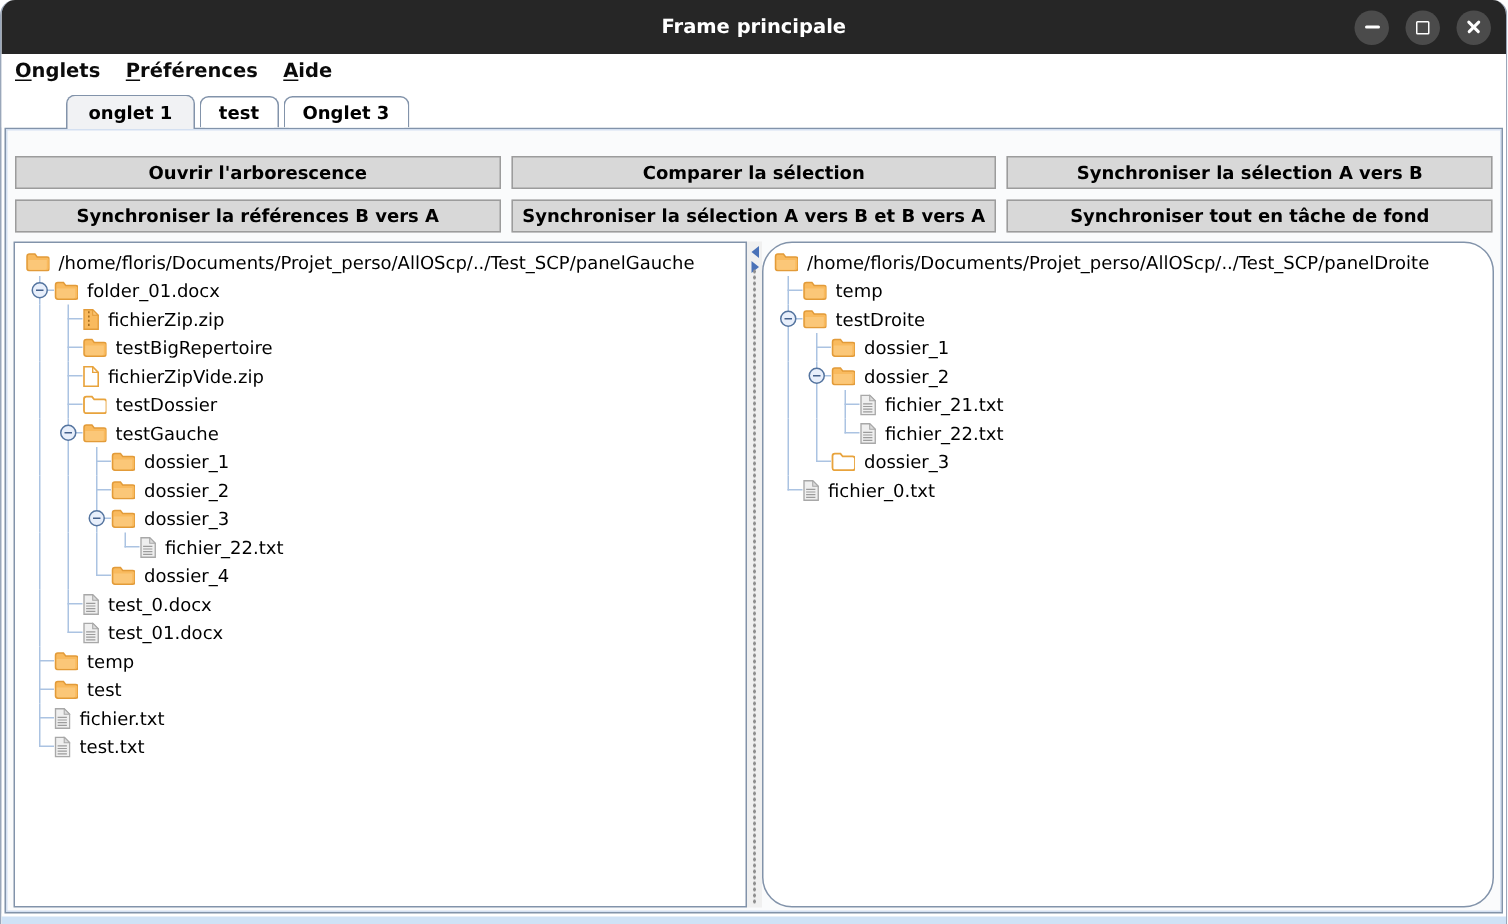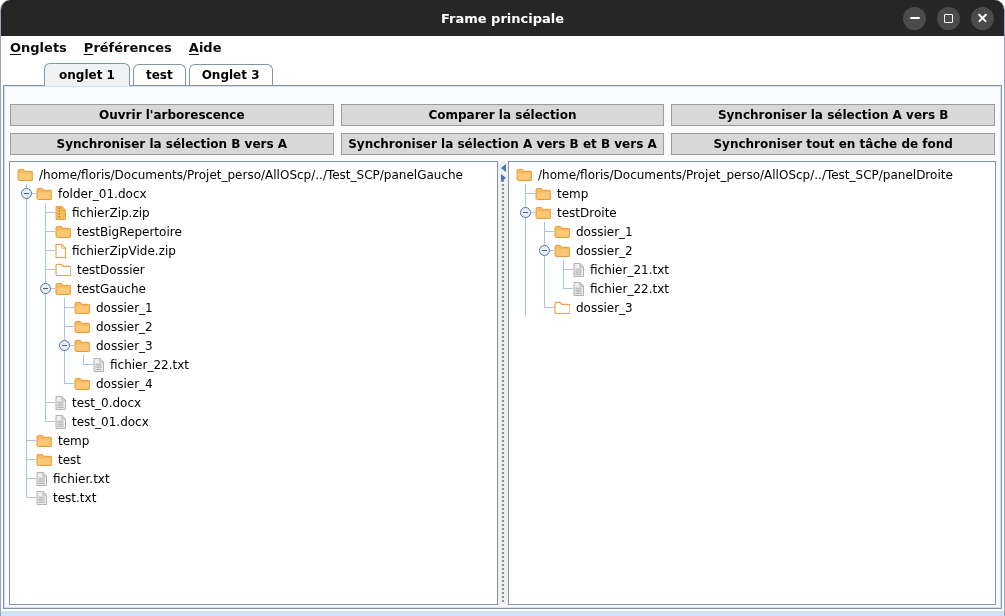--- a/index.html
+++ b/index.html
@@ -32,21 +32,21 @@
   .tab.selected{background:#f1f2f4;padding:4px 14px 4px;margin-bottom:-1px;z-index:4;margin-left:38px;}
   
   .content{flex:1;min-height:0;margin:0 2px;border:1px solid #8293aa;
            box-shadow:inset 0 0 0 1px #d4e0f1;background:#fafbfc;display:flex;flex-direction:column;position:relative;z-index:2;}
   .button-grid{display:grid;grid-template-columns:1fr 1fr 1fr;gap:7px;padding:18px 6px 0 6px;flex:none;}
   .action-btn{height:22px;background:#d8d8d8;border:1px solid #9c9c9c;font-family:inherit;
               font-size:12px;font-weight:bold;color:#000;cursor:pointer;padding:0 4px;white-space:nowrap;overflow:hidden;}
   .panels{flex:1;min-height:0;display:flex;padding:6px 5px 3px 5px;justify-content:flex-end;}
   .panel{background:#ffffff;border:1px solid #8293aa;overflow:hidden;padding:3px 0 0 2px;}
   .panel.left{width:489px;flex:none;}
-  .panel.right{flex:1;}
+  .panel.right{flex:1;border-radius:20px;}
   
   .divider{width:10px;flex:none;background:#f0f0f0;position:relative;cursor:col-resize;display:flex;flex-direction:column;align-items:center;padding-top:2px;}
   .divider::after{content:'';position:absolute;top:18px;bottom:2px;left:50%;width:6px;margin-left:-3px;
     background-image:radial-gradient(circle at 3px 2px,#8f8f8f 1px,transparent 1.3px);background-size:6px 4px;}
   .arrow{width:0;height:0;margin:1px 0;}
   .arrow-left{border-top:4px solid transparent;border-bottom:4px solid transparent;border-right:5px solid #4a72b8;}
   .arrow-right{border-top:4px solid transparent;border-bottom:4px solid transparent;border-left:5px solid #4a72b8;}
   
   .tree{font-size:12px;color:#000;}
   .tree-row{display:flex;align-items:center;height:19px;padding-left:5px;white-space:nowrap;cursor:default;}
@@ -90,21 +90,21 @@
       <div class="tab selected">onglet 1</div>
       <div class="tab">test</div>
       <div class="tab">Onglet 3</div>
     </div>
 
   <div class="content">
     <div class="button-grid">
         <button class="action-btn">Ouvrir l'arborescence</button>
         <button class="action-btn">Comparer la sélection</button>
         <button class="action-btn">Synchroniser la sélection A vers B</button>
-        <button class="action-btn">Synchroniser la sélection B vers A</button>
+        <button class="action-btn">Synchroniser la références B vers A</button>
         <button class="action-btn">Synchroniser la sélection A vers B et B vers A</button>
         <button class="action-btn">Synchroniser tout en tâche de fond</button>
       </div>
     <div class="panels">
       <div class="panel left tree" id="left-tree">
           <div class="tree-row">
             <span class="node-icon">
               <svg width="16" height="13" viewBox="0 0 16 13">
                 <path d="M1 3 q0 -1.6 1.6 -1.6 h3.7 l1.5 1.9 h6.6 q1.6 0 1.6 1.6 v6 q0 1.6 -1.6 1.6 H2.6 Q1 12.5 1 10.9 z" fill="#f9ba5e" stroke="#e29b39" stroke-width="1"></path>
                 <path d="M1.8 5.4 h12.4 v5.3 q0 1.1 -1.1 1.1 H2.9 q-1.1 0 -1.1 -1.1 z" fill="#fbc778"></path>
@@ -401,19 +401,30 @@
           <div class="tree-row">
             <span class="gcell line"></span>
             <span class="gcell conn-end"></span>
             <span class="node-icon">
               <svg width="16" height="13" viewBox="0 0 16 13">
                 <path d="M1 3 q0 -1.6 1.6 -1.6 h3.7 l1.5 1.9 h6.6 q1.6 0 1.6 1.6 v6 q0 1.6 -1.6 1.6 H2.6 Q1 12.5 1 10.9 z" fill="#ffffff" stroke="#e8a33c" stroke-width="1.2"></path>
               </svg>
             </span>
             <span class="node-label">dossier_3</span>
           </div>
+          <div class="tree-row">
+            <span class="gcell conn-end"></span>
+            <span class="node-icon">
+              <svg width="11" height="14" viewBox="0 0 11 14">
+                <path d="M1 0.5 h5.8 l3.7 3.7 v9.3 H1 z" fill="#efefef" stroke="#a8a8a8" stroke-width="0.9"></path>
+                <path d="M6.8 0.5 v3.7 h3.7 z" fill="#dcdcdc" stroke="#a8a8a8" stroke-width="0.7"></path>
+                <path d="M2.4 6.2 h6.2 M2.4 8 h6.2 M2.4 9.8 h6.2 M2.4 11.6 h6.2" stroke="#9c9c9c" stroke-width="0.8"></path>
+              </svg>
+            </span>
+            <span class="node-label">fichier_0.txt</span>
+          </div>
         </div>
     </div>
   </div>
 
   <div style="height:2px;background:#ffffff;"></div>
   <div style="height:5px;background:#cfe2f6;"></div>
 </div>
 
 </body></html>

